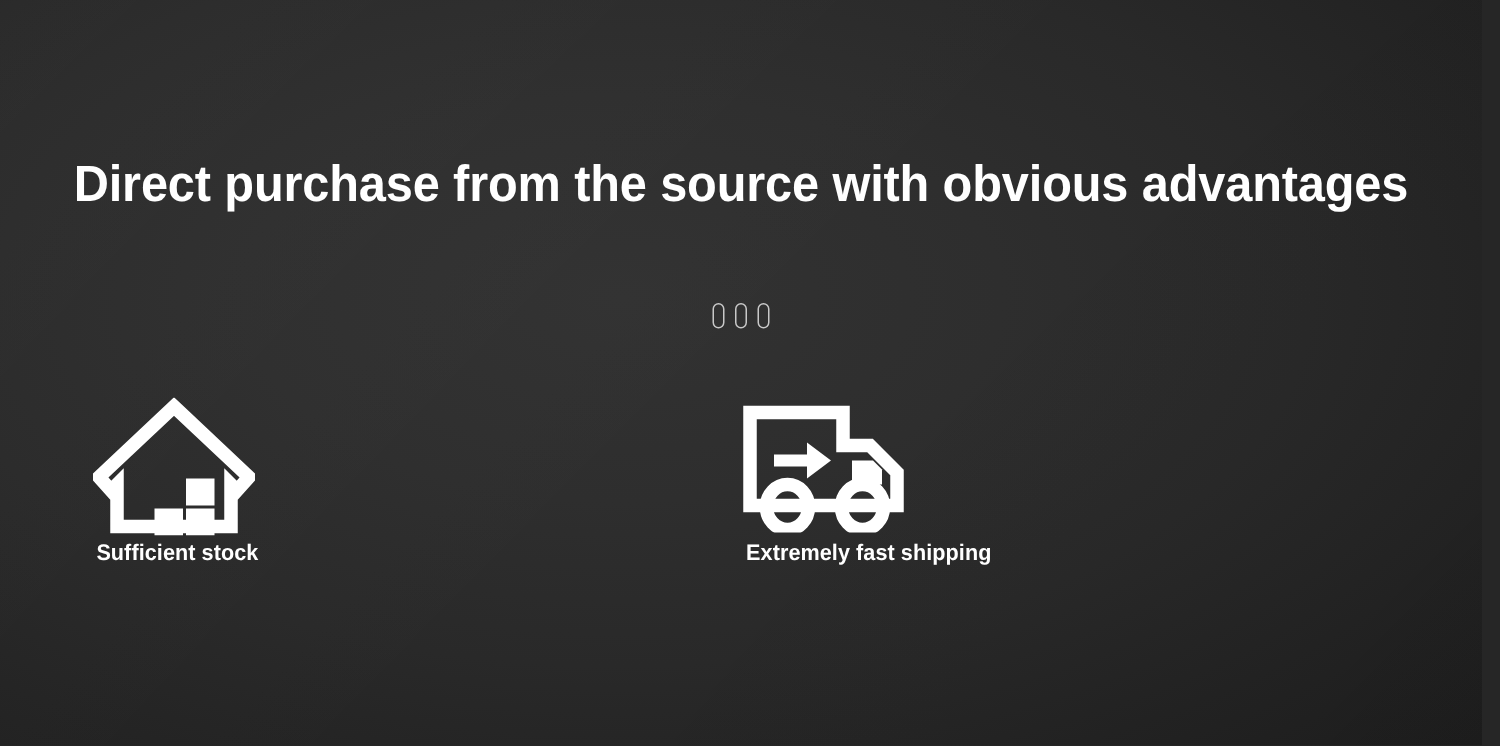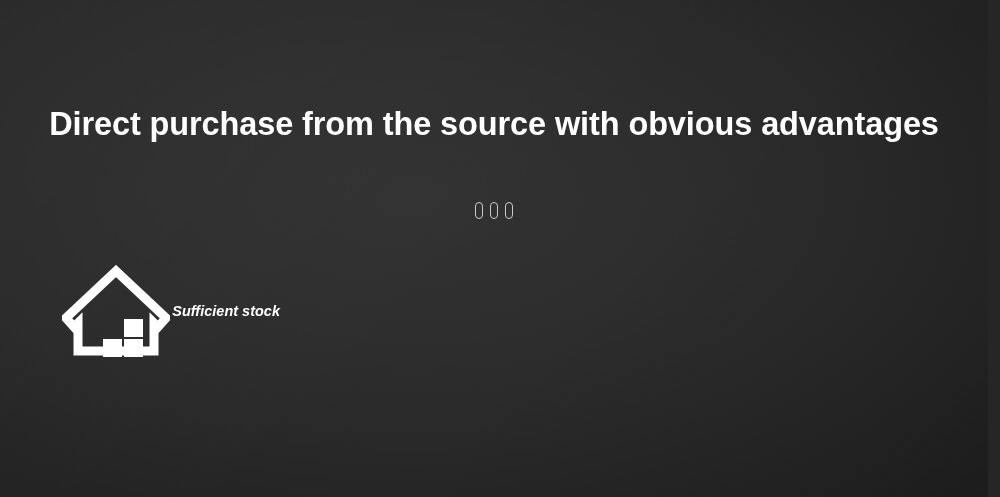--- a/index.html
+++ b/index.html
@@ -87,23 +87,22 @@
     left:62px;
     right:62px;
     top:262px;
     display:flex;
     justify-content:space-between;
     align-items:flex-start;
   }
   .feature {
     flex:1 1 0;
     display:flex;
-    flex-direction:row;
-    align-items:center;
-    font-style:italic;
+    flex-direction:column;
+    align-items:flex-start;
   }
   .icon-wrap {
     height:98px;
     display:flex;
     align-items:center;
     justify-content:center;
   }
   .icon-wrap svg { display:block; }
   .feature-label {
     color:#ffffff;
@@ -138,16 +137,32 @@
 
           <rect x="62" y="54" width="19" height="18" fill="#ffffff"></rect>
           <rect x="62" y="74" width="19" height="18" fill="#ffffff"></rect>
           <rect x="41" y="74" width="19" height="18" fill="#ffffff"></rect>
         </svg>
       </div>
       <div class="feature-label">Sufficient stock</div>
     </div>
 
 
+    <div class="feature">
+      <div class="icon-wrap">
+        <svg width="110" height="88" viewBox="0 0 110 88" aria-hidden="true">
+
+          <path d="M6 8 H68 V30 H86 L104 48 V70 H6 Z" fill="none" stroke="#ffffff" stroke-width="9" stroke-linejoin="miter"></path>
+
+          <path d="M74 40 H88 L94 46 V56 H74 Z" fill="#ffffff"></path>
+
+          <path d="M22 36 H44 V28 L60 40 L44 52 V44 H22 Z" fill="#ffffff"></path>
+
+          <ellipse cx="31" cy="71" rx="14" ry="15" fill="none" stroke="#ffffff" stroke-width="9"></ellipse>
+          <ellipse cx="81" cy="71" rx="14" ry="15" fill="none" stroke="#ffffff" stroke-width="9"></ellipse>
+        </svg>
+      </div>
+      <div class="feature-label">Extremely fast shipping</div>
+    </div>
 
 
   </div>
 </div>
 
 </body></html>

